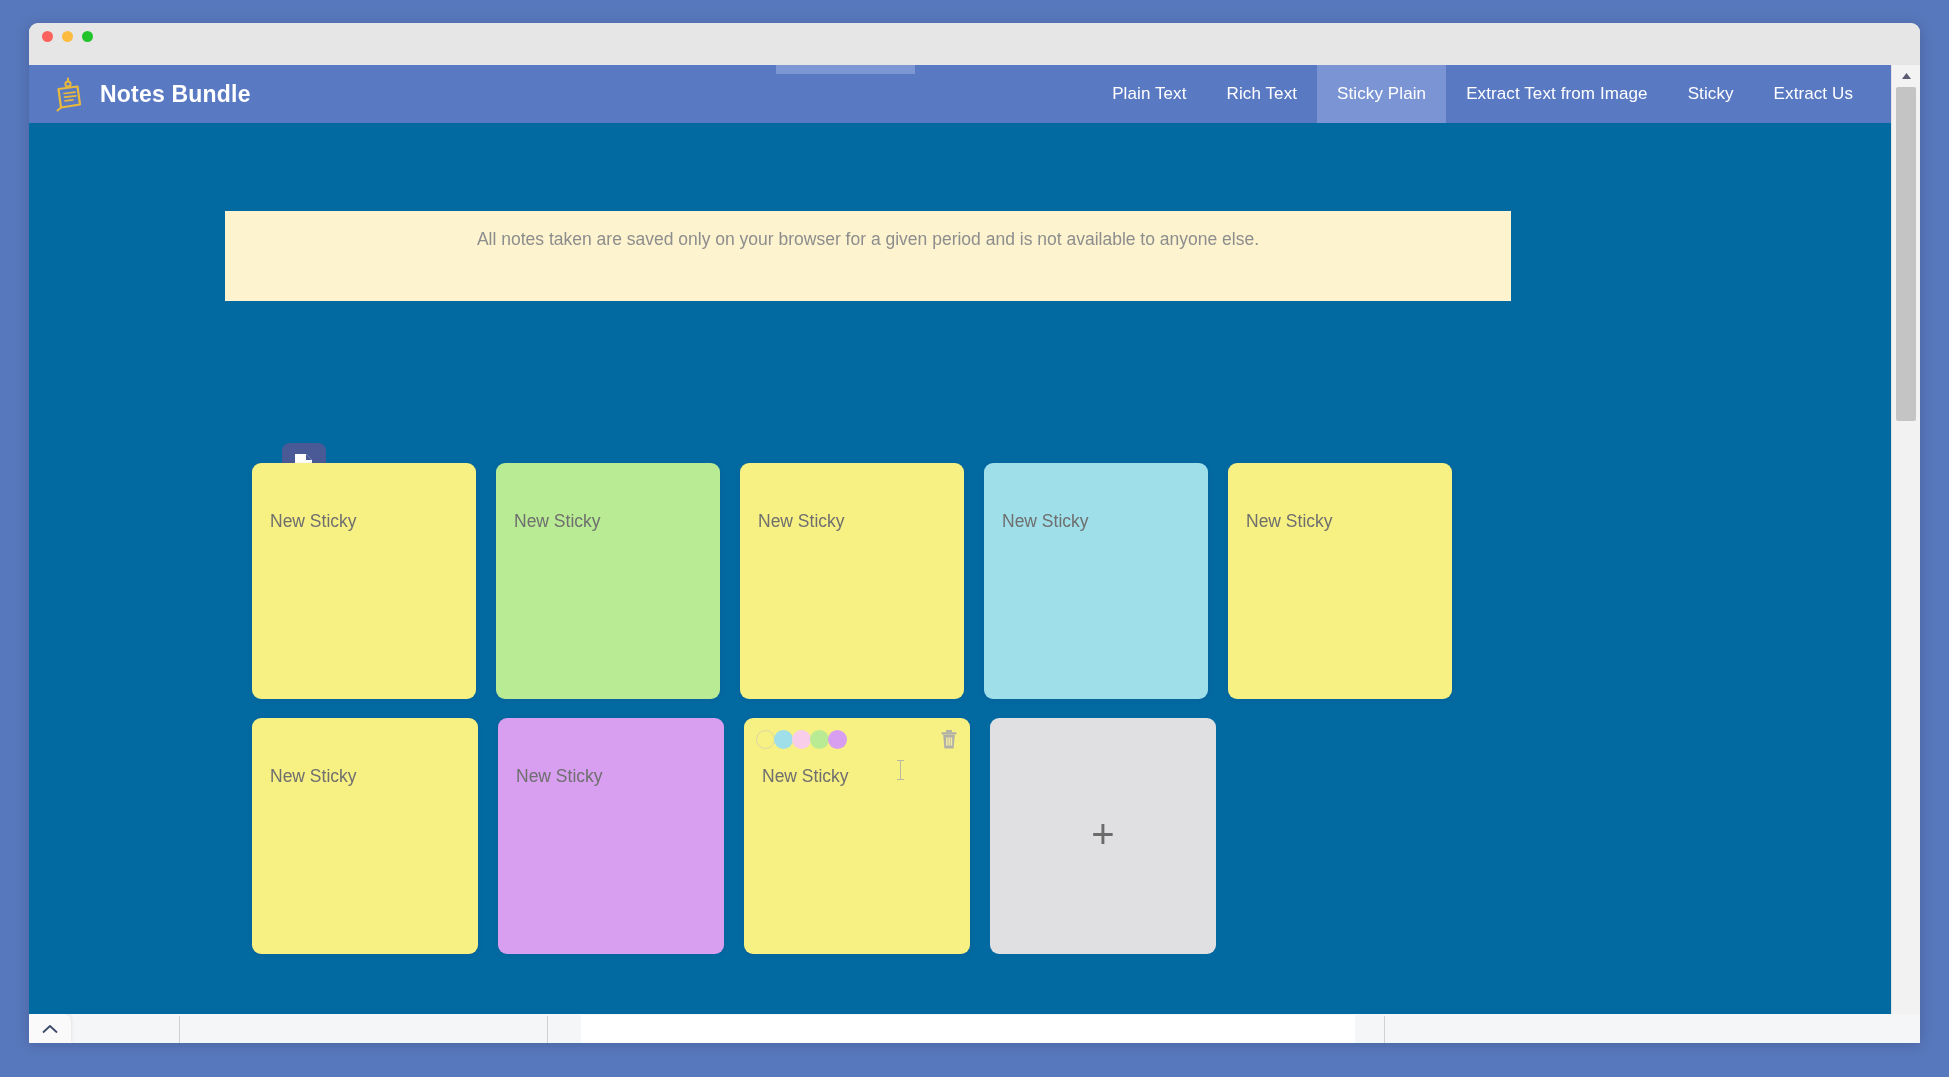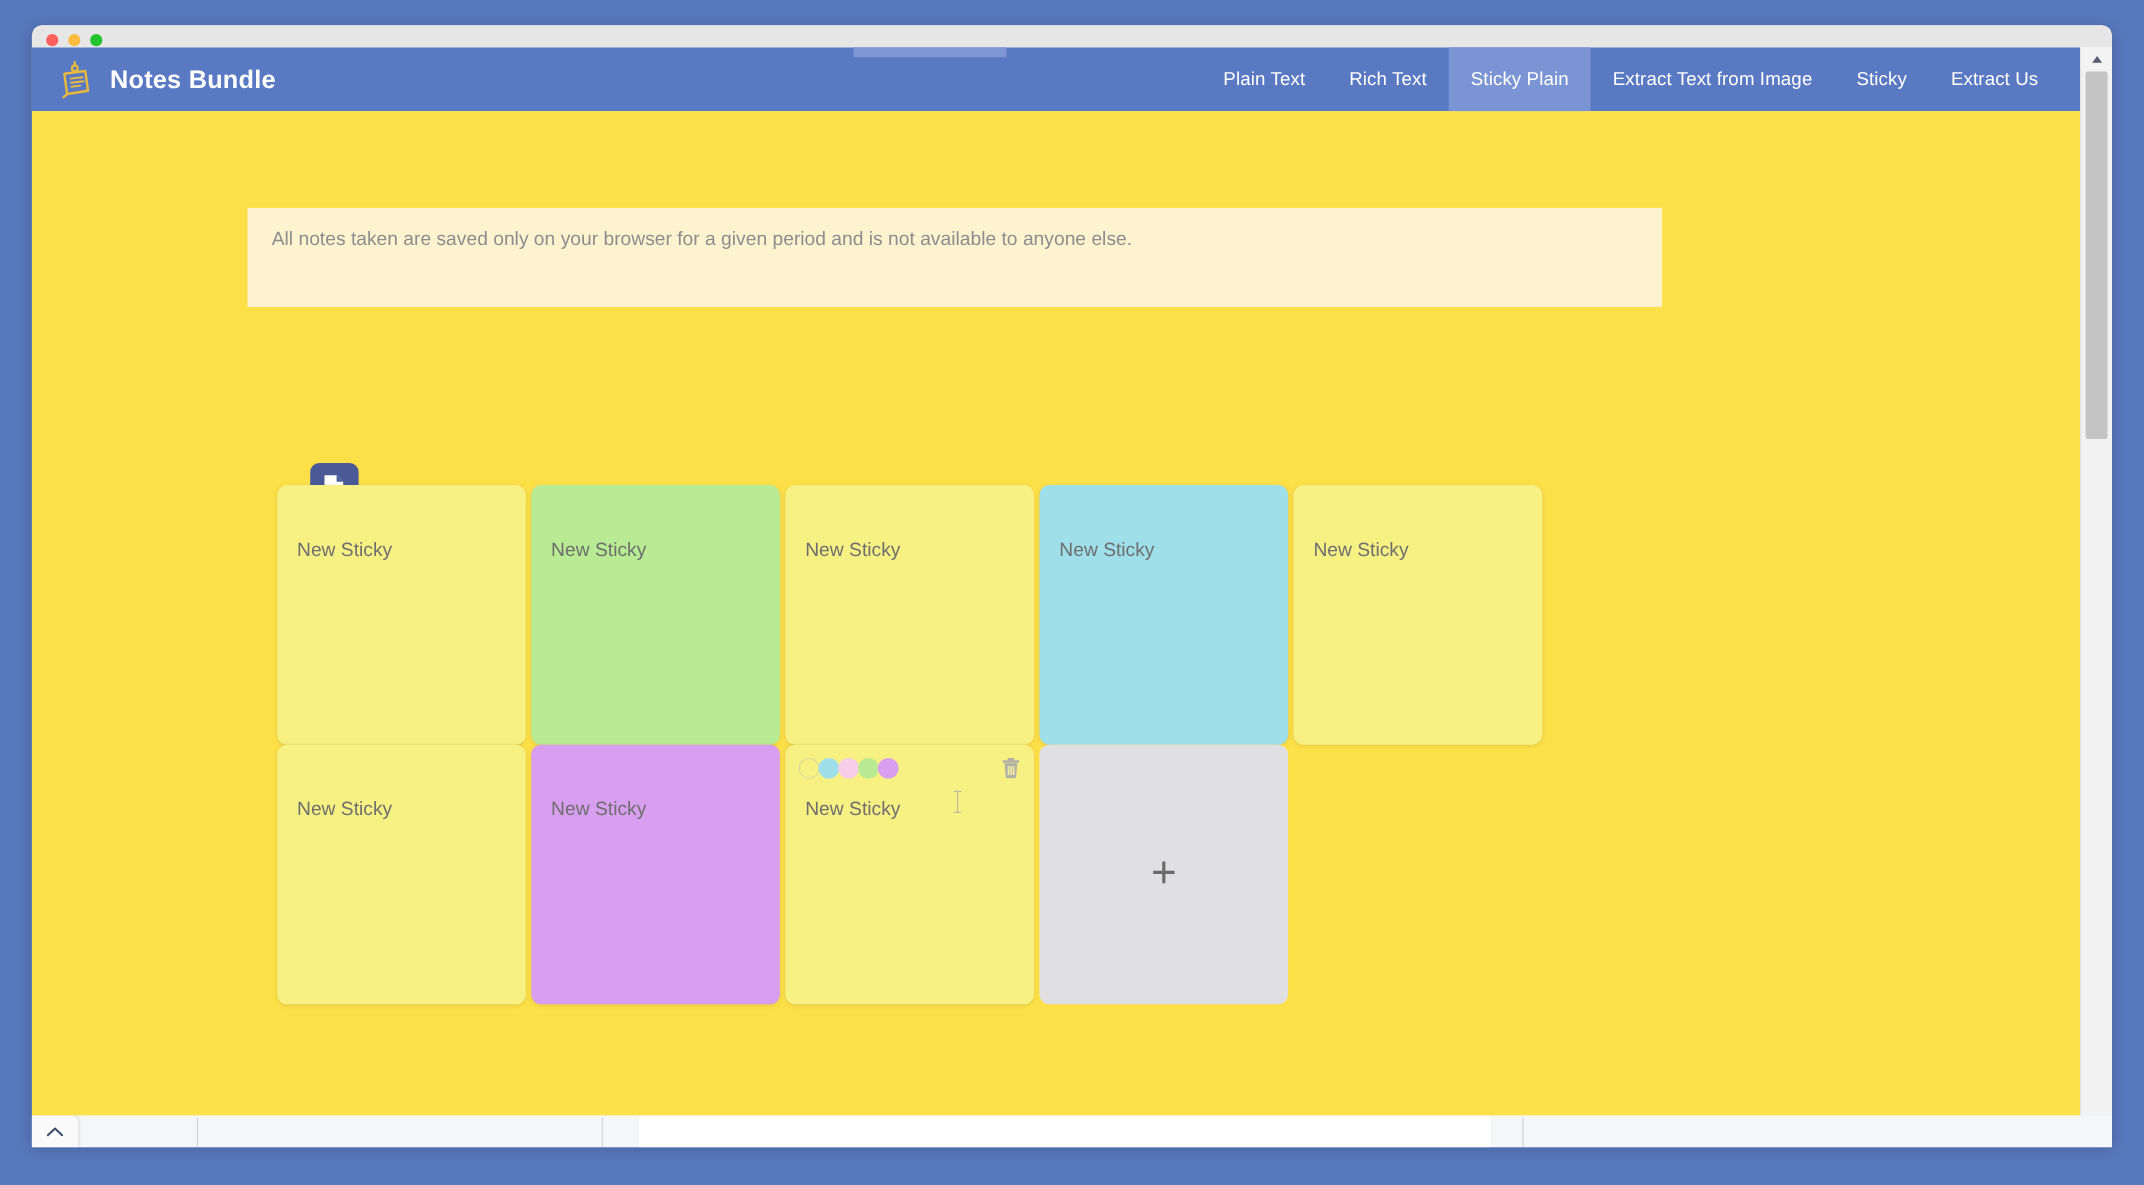--- a/index.html
+++ b/index.html
@@ -53,21 +53,21 @@
     border-radius: 50%;
   }
   .tl-red    { background: #fc615d; }
   .tl-yellow { background: #fdbc40; }
   .tl-green  { background: #23c32c; }
 
   
   #viewport {
     position: absolute;
     left: 0;
-    top: 20px;
+    top: 42px;
     width: 1891px;
     height: 994px;
     background: #f6f7fb;
     overflow: hidden;
   }
 
   
   #navbar {
     position: absolute;
     left: 0; top: 0;
@@ -125,21 +125,22 @@
     background: #7b94d4;
   }
 
   
   #content {
     position: absolute;
     left: 0;
     top: 58px;
     width: 1862px;
     height: 936px;
-    background: #fde047;
+    background: #0369a1;
+    text-align: center;
   }
 
   #notice {
     position: absolute;
     left: 196px;
     top: 88px;
     width: 1286px;
     height: 90px;
     background: #fdf3cf;
     padding: 20px 22px;
@@ -169,22 +170,22 @@
 
   
   #notes-grid {
     position: absolute;
     left: 223px;
     top: 340px;
     width: 1200px;
   }
   .notes-row {
     display: flex;
-    gap: 5px;
-    margin-bottom: 0;
+    gap: 20px;
+    margin-bottom: 19px;
   }
   .sticky {
     position: relative;
     width: 226px;
     height: 236px;
     border-radius: 9px;
     box-shadow: 0 1px 4px rgba(60,70,110,0.13);
     box-sizing: border-box;
     cursor: text;
   }

